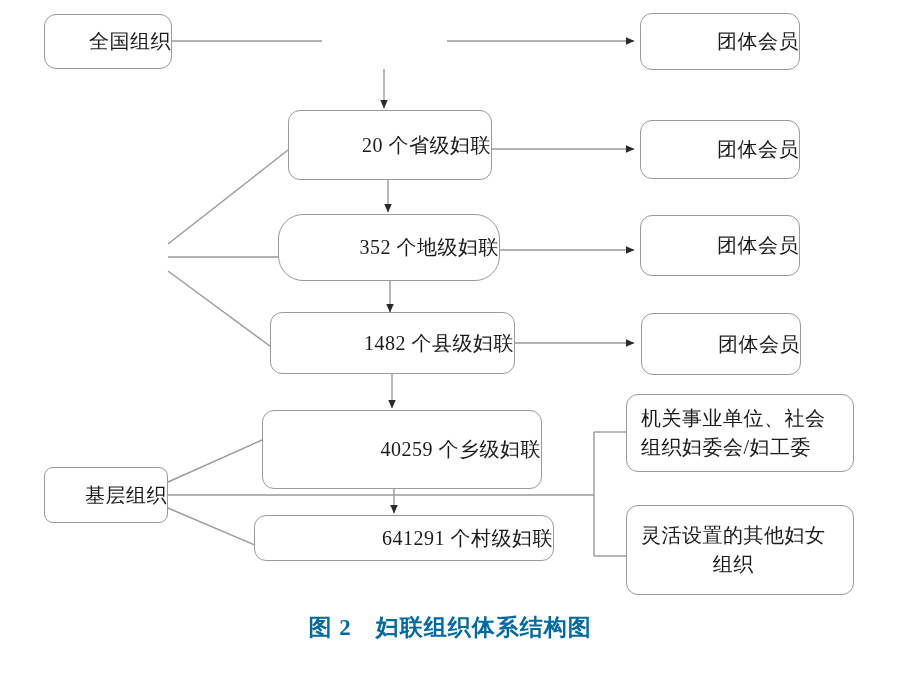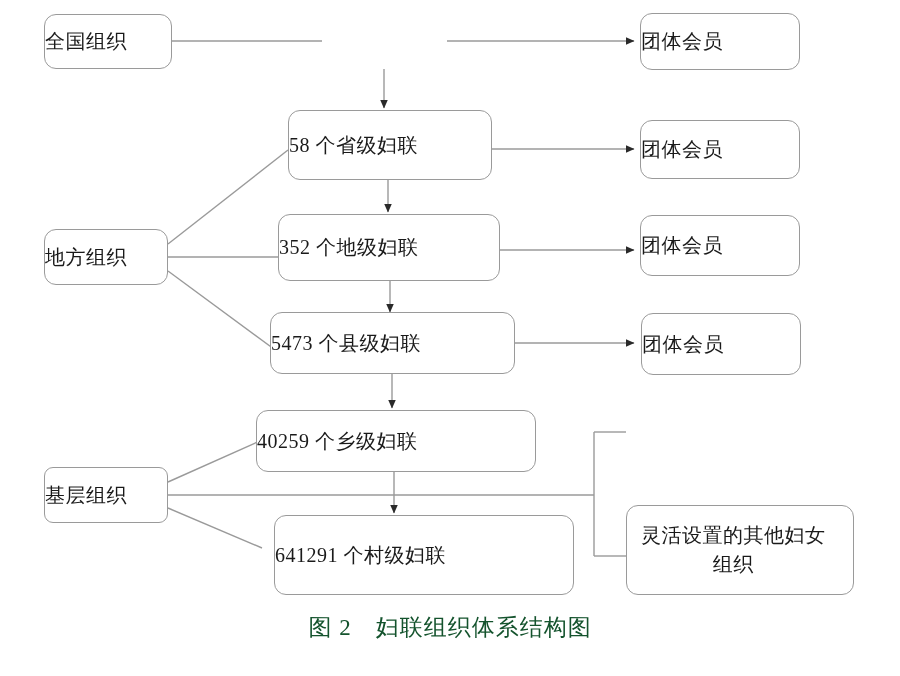--- a/index.html
+++ b/index.html
@@ -26,21 +26,21 @@
     pointer-events: none;
   }
   .node {
     position: absolute;
     box-sizing: border-box;
     border: 1px solid #9a9a9a;
     border-radius: 12px;
     background: #ffffff;
     display: flex;
     align-items: center;
-    justify-content: flex-start;
+    justify-content: flex-end;
     text-align: center;
     color: #1a1a1a;
     font-size: 20px;
     line-height: 1.45;
     letter-spacing: 0.5px;
     z-index: 2;
   }
   .node.wrap {
     justify-content: flex-start;
     text-align: left;
@@ -50,22 +50,22 @@
     display: block;
     white-space: pre-line;
   }
   #figure-caption {
     position: absolute;
     left: 0;
     top: 612px;
     width: 900px;
     text-align: center;
     font-size: 23px;
-    font-weight: normal;
-    color: #14532d;
+    font-weight: bold;
+    color: #0369a1;
     letter-spacing: 1px;
     font-family: "Liberation Serif", "DejaVu Serif", serif;
   }
 </style>
 </head>
 <body>
 
 <div id="diagram-root">
 
   <svg id="edges-layer" viewBox="0 0 900 676" width="900" height="676" xmlns="http://www.w3.org/2000/svg">
@@ -107,65 +107,66 @@
       <line x1="594" y1="432" x2="594" y2="556"></line>
       <line x1="594" y1="432" x2="626" y2="432"></line>
       <line x1="594" y1="556" x2="626" y2="556"></line>
     </g>
   </svg>
 
   <div class="node" style="left:44px; top:14px; width:128px; height:55px;">
     <span class="node-label">全国组织</span>
   </div>
 
-  <div class="node" style="left:44px; top:229px; width:124px; height:56px;">
-    <span class="node-label">地方组织</span>
-  </div>
 
   <div class="node" style="left:44px; top:467px; width:124px; height:56px;border-radius:9px;">
     <span class="node-label">基层组织</span>
   </div>
 
 
   <div class="node" style="left:288px; top:110px; width:204px; height:70px;">
-    <span class="node-label">58 个省级妇联</span>
+    <span class="node-label">20 个省级妇联</span>
   </div>
 
-  <div class="node" style="left:278px; top:214px; width:222px; height:67px;">
+  <div class="node" style="left:278px; top:214px; width:222px; height:67px;border-radius:25px;">
     <span class="node-label">352 个地级妇联</span>
   </div>
 
   <div class="node" style="left:270px; top:312px; width:245px; height:62px;">
-    <span class="node-label">5473 个县级妇联</span>
+    <span class="node-label">1482 个县级妇联</span>
   </div>
 
-  <div class="node" style="left:256px; top:410px; width:280px; height:62px;">
+  <div class="node" style="left:262px; top:410px; width:280px; height:79px;">
     <span class="node-label">40259 个乡级妇联</span>
   </div>
 
-  <div class="node" style="left:254px; top:515px; width:300px; height:80px;margin-left:20px;">
+  <div class="node" style="left:254px; top:515px; width:300px; height:46px;">
     <span class="node-label">641291 个村级妇联</span>
   </div>
 
   <div class="node" style="left:640px; top:13px; width:160px; height:57px;">
     <span class="node-label">团体会员</span>
   </div>
 
   <div class="node" style="left:640px; top:120px; width:160px; height:59px;">
     <span class="node-label">团体会员</span>
   </div>
 
   <div class="node" style="left:640px; top:215px; width:160px; height:61px;">
     <span class="node-label">团体会员</span>
   </div>
 
   <div class="node" style="left:641px; top:313px; width:160px; height:62px;">
     <span class="node-label">团体会员</span>
   </div>
 
+  <div class="node wrap" style="left:626px; top:394px; width:228px; height:78px;">
+    <span class="node-label">机关事业单位、社会
+组织妇委会/妇工委</span>
+  </div>
 
   <div class="node wrap" style="left:626px; top:505px; width:228px; height:90px;text-align:center;">
     <span class="node-label">灵活设置的其他妇女
 组织</span>
   </div>
 
   <div id="figure-caption">图 2　妇联组织体系结构图</div>
 
 </div>
 

